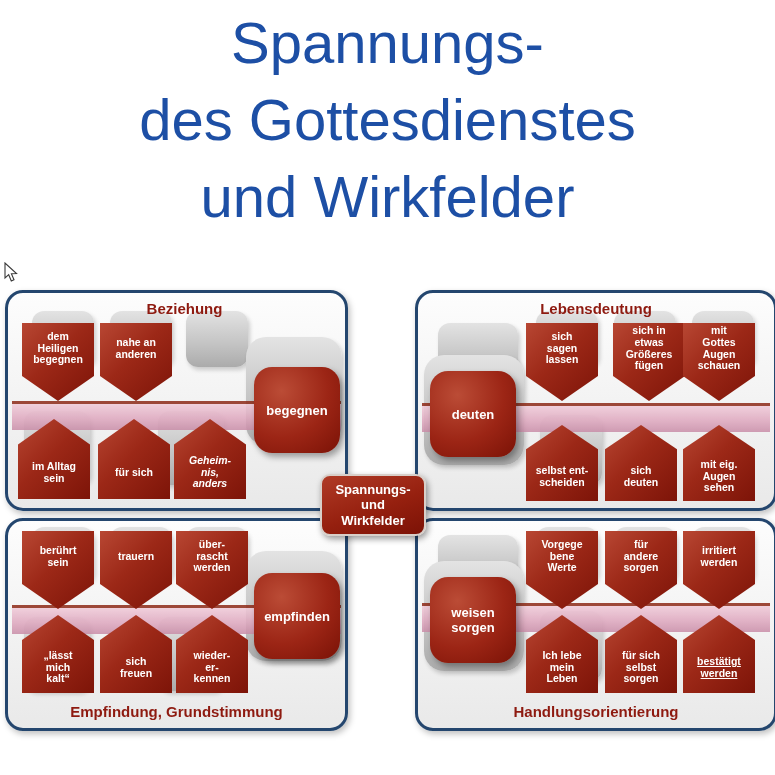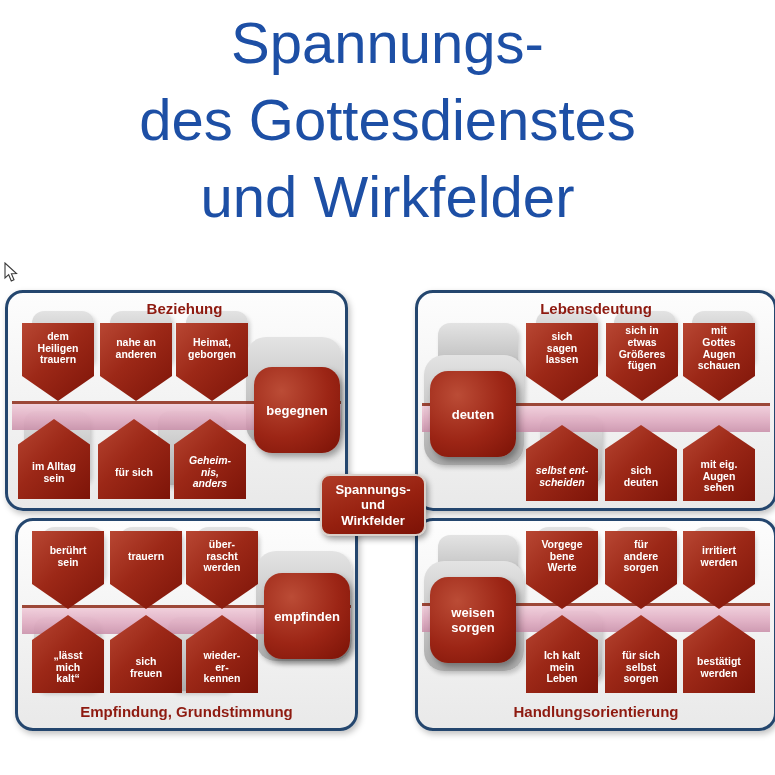--- a/index.html
+++ b/index.html
@@ -90,25 +90,23 @@
     <div class="ghost" style="left:24px;top:18px;width:62px;height:56px;"></div>
     <div class="ghost" style="left:102px;top:18px;width:62px;height:56px;"></div>
     <div class="ghost" style="left:178px;top:18px;width:62px;height:56px;"></div>
     <div class="ghost" style="left:238px;top:44px;width:96px;height:108px;border-radius:20px;"></div>
     <div class="ghost" style="left:16px;top:118px;width:66px;height:74px;"></div>
     <div class="ghost" style="left:150px;top:118px;width:66px;height:74px;"></div>
     <div class="band" style="top:108px;"></div>
     <div class="panel-title" style="top:7px;margin-left:8px;">Beziehung</div>
     <div class="arrow down" style="left:14px;top:30px;">dem
 Heiligen
-trauern</div>
+begegnen</div>
     <div class="arrow down" style="left:92px;top:30px;">nahe an
 anderen</div>
-    <div class="arrow down" style="left:168px;top:30px;">Heimat,
-geborgen</div>
     <div class="keysq" style="left:246px;top:74px;">begegnen</div>
     <div class="arrow up" style="left:10px;top:126px;height:80px;">im Alltag
 sein</div>
     <div class="arrow up" style="left:90px;top:126px;height:80px;">für sich</div>
     <div class="arrow up" style="left:166px;top:126px;height:80px;font-style:italic;">Geheim-
 nis,
 anders</div>
   </div>
 
   <div class="panel" style="left:415px;top:290px;width:356px;height:215px;">
@@ -117,38 +115,38 @@
     <div class="ghost" style="left:196px;top:18px;width:62px;height:56px;"></div>
     <div class="ghost" style="left:274px;top:18px;width:62px;height:56px;"></div>
     <div class="ghost" style="left:6px;top:62px;width:100px;height:110px;border-radius:20px;"></div>
     <div class="ghost" style="left:122px;top:122px;width:62px;height:70px;"></div>
     <div class="band" style="top:110px;"></div>
     <div class="panel-title" style="top:7px;">Lebensdeutung</div>
     <div class="keysq" style="left:12px;top:78px;">deuten</div>
     <div class="arrow down" style="left:108px;top:30px;">sich
 sagen
 lassen</div>
-    <div class="arrow down" style="left:188px;top:30px;">sich in
+    <div class="arrow down" style="left:195px;top:30px;">sich in
 etwas
 Größeres
 fügen</div>
     <div class="arrow down" style="left:265px;top:30px;">mit
 Gottes
 Augen
 schauen</div>
-    <div class="arrow up" style="left:108px;top:132px;height:76px;font-style:italic;">selbst ent-
+    <div class="arrow up" style="left:108px;top:132px;height:76px;">selbst ent-
 scheiden</div>
     <div class="arrow up" style="left:187px;top:132px;height:76px;">sich
 deuten</div>
     <div class="arrow up" style="left:265px;top:132px;height:76px;">mit eig.
 Augen
 sehen</div>
   </div>
 
-  <div class="panel" style="left:15px;top:518px;width:337px;height:207px;">
+  <div class="panel" style="left:5px;top:518px;width:337px;height:207px;">
     <div class="ghost" style="left:24px;top:6px;width:62px;height:56px;"></div>
     <div class="ghost" style="left:102px;top:6px;width:62px;height:56px;"></div>
     <div class="ghost" style="left:178px;top:6px;width:62px;height:56px;"></div>
     <div class="ghost" style="left:238px;top:30px;width:96px;height:110px;border-radius:20px;"></div>
     <div class="ghost" style="left:16px;top:96px;width:66px;height:74px;"></div>
     <div class="ghost" style="left:150px;top:96px;width:66px;height:74px;"></div>
     <div class="band" style="top:84px;"></div>
     <div class="arrow down" style="left:14px;top:10px;">berührt
 sein</div>
     <div class="arrow down" style="left:92px;top:10px;">trauern</div>
@@ -178,27 +176,27 @@
     <div class="keysq" style="left:12px;top:56px;">weisen
 sorgen</div>
     <div class="arrow down" style="left:108px;top:10px;">Vorgege
 bene
 Werte</div>
     <div class="arrow down" style="left:187px;top:10px;">für
 andere
 sorgen</div>
     <div class="arrow down" style="left:265px;top:10px;">irritiert
 werden</div>
-    <div class="arrow up" style="left:108px;top:94px;">Ich kalt
+    <div class="arrow up" style="left:108px;top:94px;">Ich lebe
 mein
 Leben</div>
     <div class="arrow up" style="left:187px;top:94px;">für sich
 selbst
 sorgen</div>
-    <div class="arrow up" style="left:265px;top:94px;">bestätigt
+    <div class="arrow up" style="left:265px;top:94px;text-decoration:underline;">bestätigt
 werden</div>
     <div class="panel-title" style="top:182px;">Handlungsorientierung</div>
   </div>
 
   <div class="centerbox">Spannungs-
 und
 Wirkfelder</div>
 
 </div>
 

